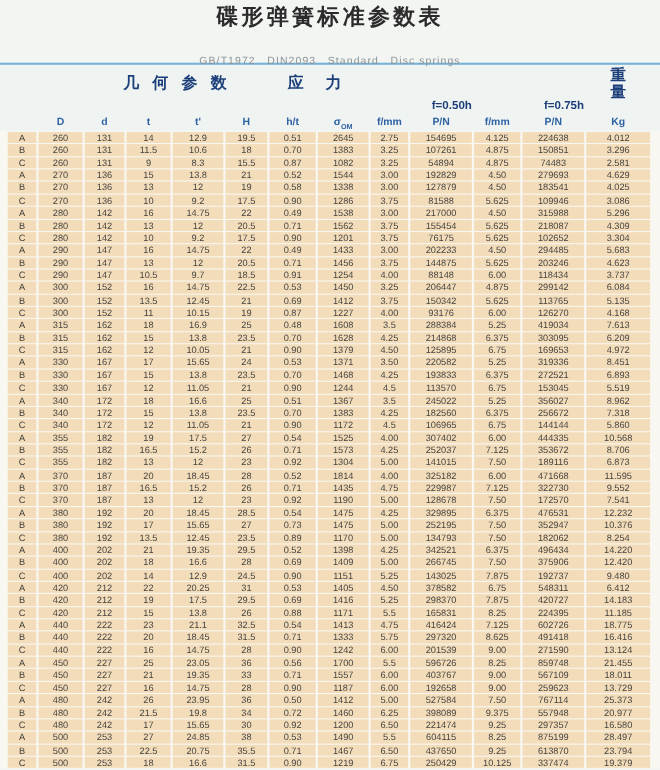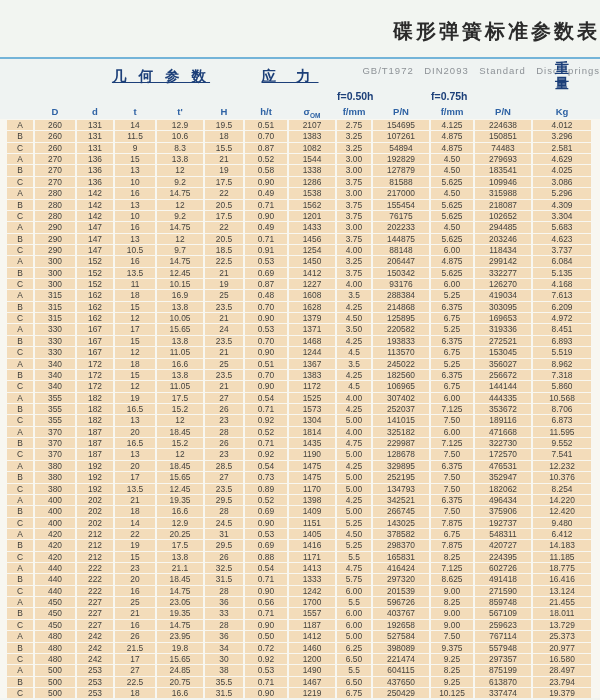--- a/index.html
+++ b/index.html
@@ -4,21 +4,21 @@
 <style>
   * { margin:0; padding:0; box-sizing:border-box; }
   html,body { background:#dfe3df; }
   .page {
     position:relative; width:600px; height:700px;
     background:#f2f5f1;
     font-family:"Liberation Sans", sans-serif;
     overflow:hidden;
     color:#44433f;
   }
-  .title-area { text-align:right; padding-top:18px; height:57px; }
+  .title-area { text-align:center; padding-top:2px; height:57px; }
   .main-title {
     font-family:"DejaVu Serif", serif;
     font-size:20px; font-weight:bold; letter-spacing:3px; color:#2b2b2b;
   }
   .sub-title {
     margin-top:20px; font-size:9.5px; color:#8d9297; letter-spacing:1px;
   }
   .blue-rule { height:2px; background:#74b4d8; width:100%; }
 
   .grid {
@@ -26,29 +26,29 @@
     grid-template-columns:26px 40px 36px 40px 46px 38px 42px 46px 34px 56px 42px 56px 58px;
     column-gap:2px;
   }
   .thead {
     padding:2px 9px 0 7px;
     background:#eff3f2;
   }
   .thead .grid { row-gap:0; }
   .hgroup {
     color:#1c3f79; font-weight:bold; font-size:14.5px; letter-spacing:4px;
-    text-align:center; height:28px; line-height:30px; white-space:nowrap;text-decoration:underline;
+    text-align:center; height:28px; line-height:30px; white-space:nowrap;
   }
   .h-geo    { grid-column:2 / span 6; grid-row:1; }
   .h-stress { grid-column:7 / span 2; grid-row:1; letter-spacing:8px; }
   .h-mech   { grid-column:9 / span 4; grid-row:1; }
   .h-weight { grid-column:13; grid-row:1 / span 2;
               display:flex; flex-direction:column; align-items:center; justify-content:flex-start; }
   .h-weight div { font-size:14px; font-weight:bold; color:#1c3f79; line-height:15px; letter-spacing:0; }
-  .h-fcond { grid-row:2; color:#1c3f79; font-weight:bold; font-size:10.5px; text-align:left; height:16px; line-height:14px; }
+  .h-fcond { grid-row:2; color:#1c3f79; font-weight:bold; font-size:10.5px; text-align:right; height:16px; line-height:14px; }
   .h-f050 { grid-column:9 / span 2; }
   .h-f075 { grid-column:11 / span 2; }
   .hcol {
     grid-row:3; color:#2e62a4; font-size:9.5px; font-weight:bold;
     text-align:center; height:14px; line-height:13px; white-space:nowrap;
   }
   .hcol sub { font-size:6.5px; }
 
   .tbody {
     padding:1px 9px 0 7px;
@@ -104,21 +104,21 @@
 
   <div class="tbody">
       <div class="trow grid">
         <div class="cell c0">A</div>
         <div class="cell c1">260</div>
         <div class="cell c2">131</div>
         <div class="cell c3">14</div>
         <div class="cell c4">12.9</div>
         <div class="cell c5">19.5</div>
         <div class="cell c6">0.51</div>
-        <div class="cell c7">2107</div>
+        <div class="cell c7">2645</div>
         <div class="cell c8">2.75</div>
         <div class="cell c9">154695</div>
         <div class="cell c10">4.125</div>
         <div class="cell c11">224638</div>
         <div class="cell c12">4.012</div>
       </div>
       <div class="trow grid">
         <div class="cell c0">B</div>
         <div class="cell c1">260</div>
         <div class="cell c2">131</div>
@@ -303,21 +303,21 @@
         <div class="cell c1">300</div>
         <div class="cell c2">152</div>
         <div class="cell c3">13.5</div>
         <div class="cell c4">12.45</div>
         <div class="cell c5">21</div>
         <div class="cell c6">0.69</div>
         <div class="cell c7">1412</div>
         <div class="cell c8">3.75</div>
         <div class="cell c9">150342</div>
         <div class="cell c10">5.625</div>
-        <div class="cell c11">332277</div>
+        <div class="cell c11">113765</div>
         <div class="cell c12">5.135</div>
       </div>
       <div class="trow grid">
         <div class="cell c0">C</div>
         <div class="cell c1">300</div>
         <div class="cell c2">152</div>
         <div class="cell c3">11</div>
         <div class="cell c4">10.15</div>
         <div class="cell c5">19</div>
         <div class="cell c6">0.87</div>

